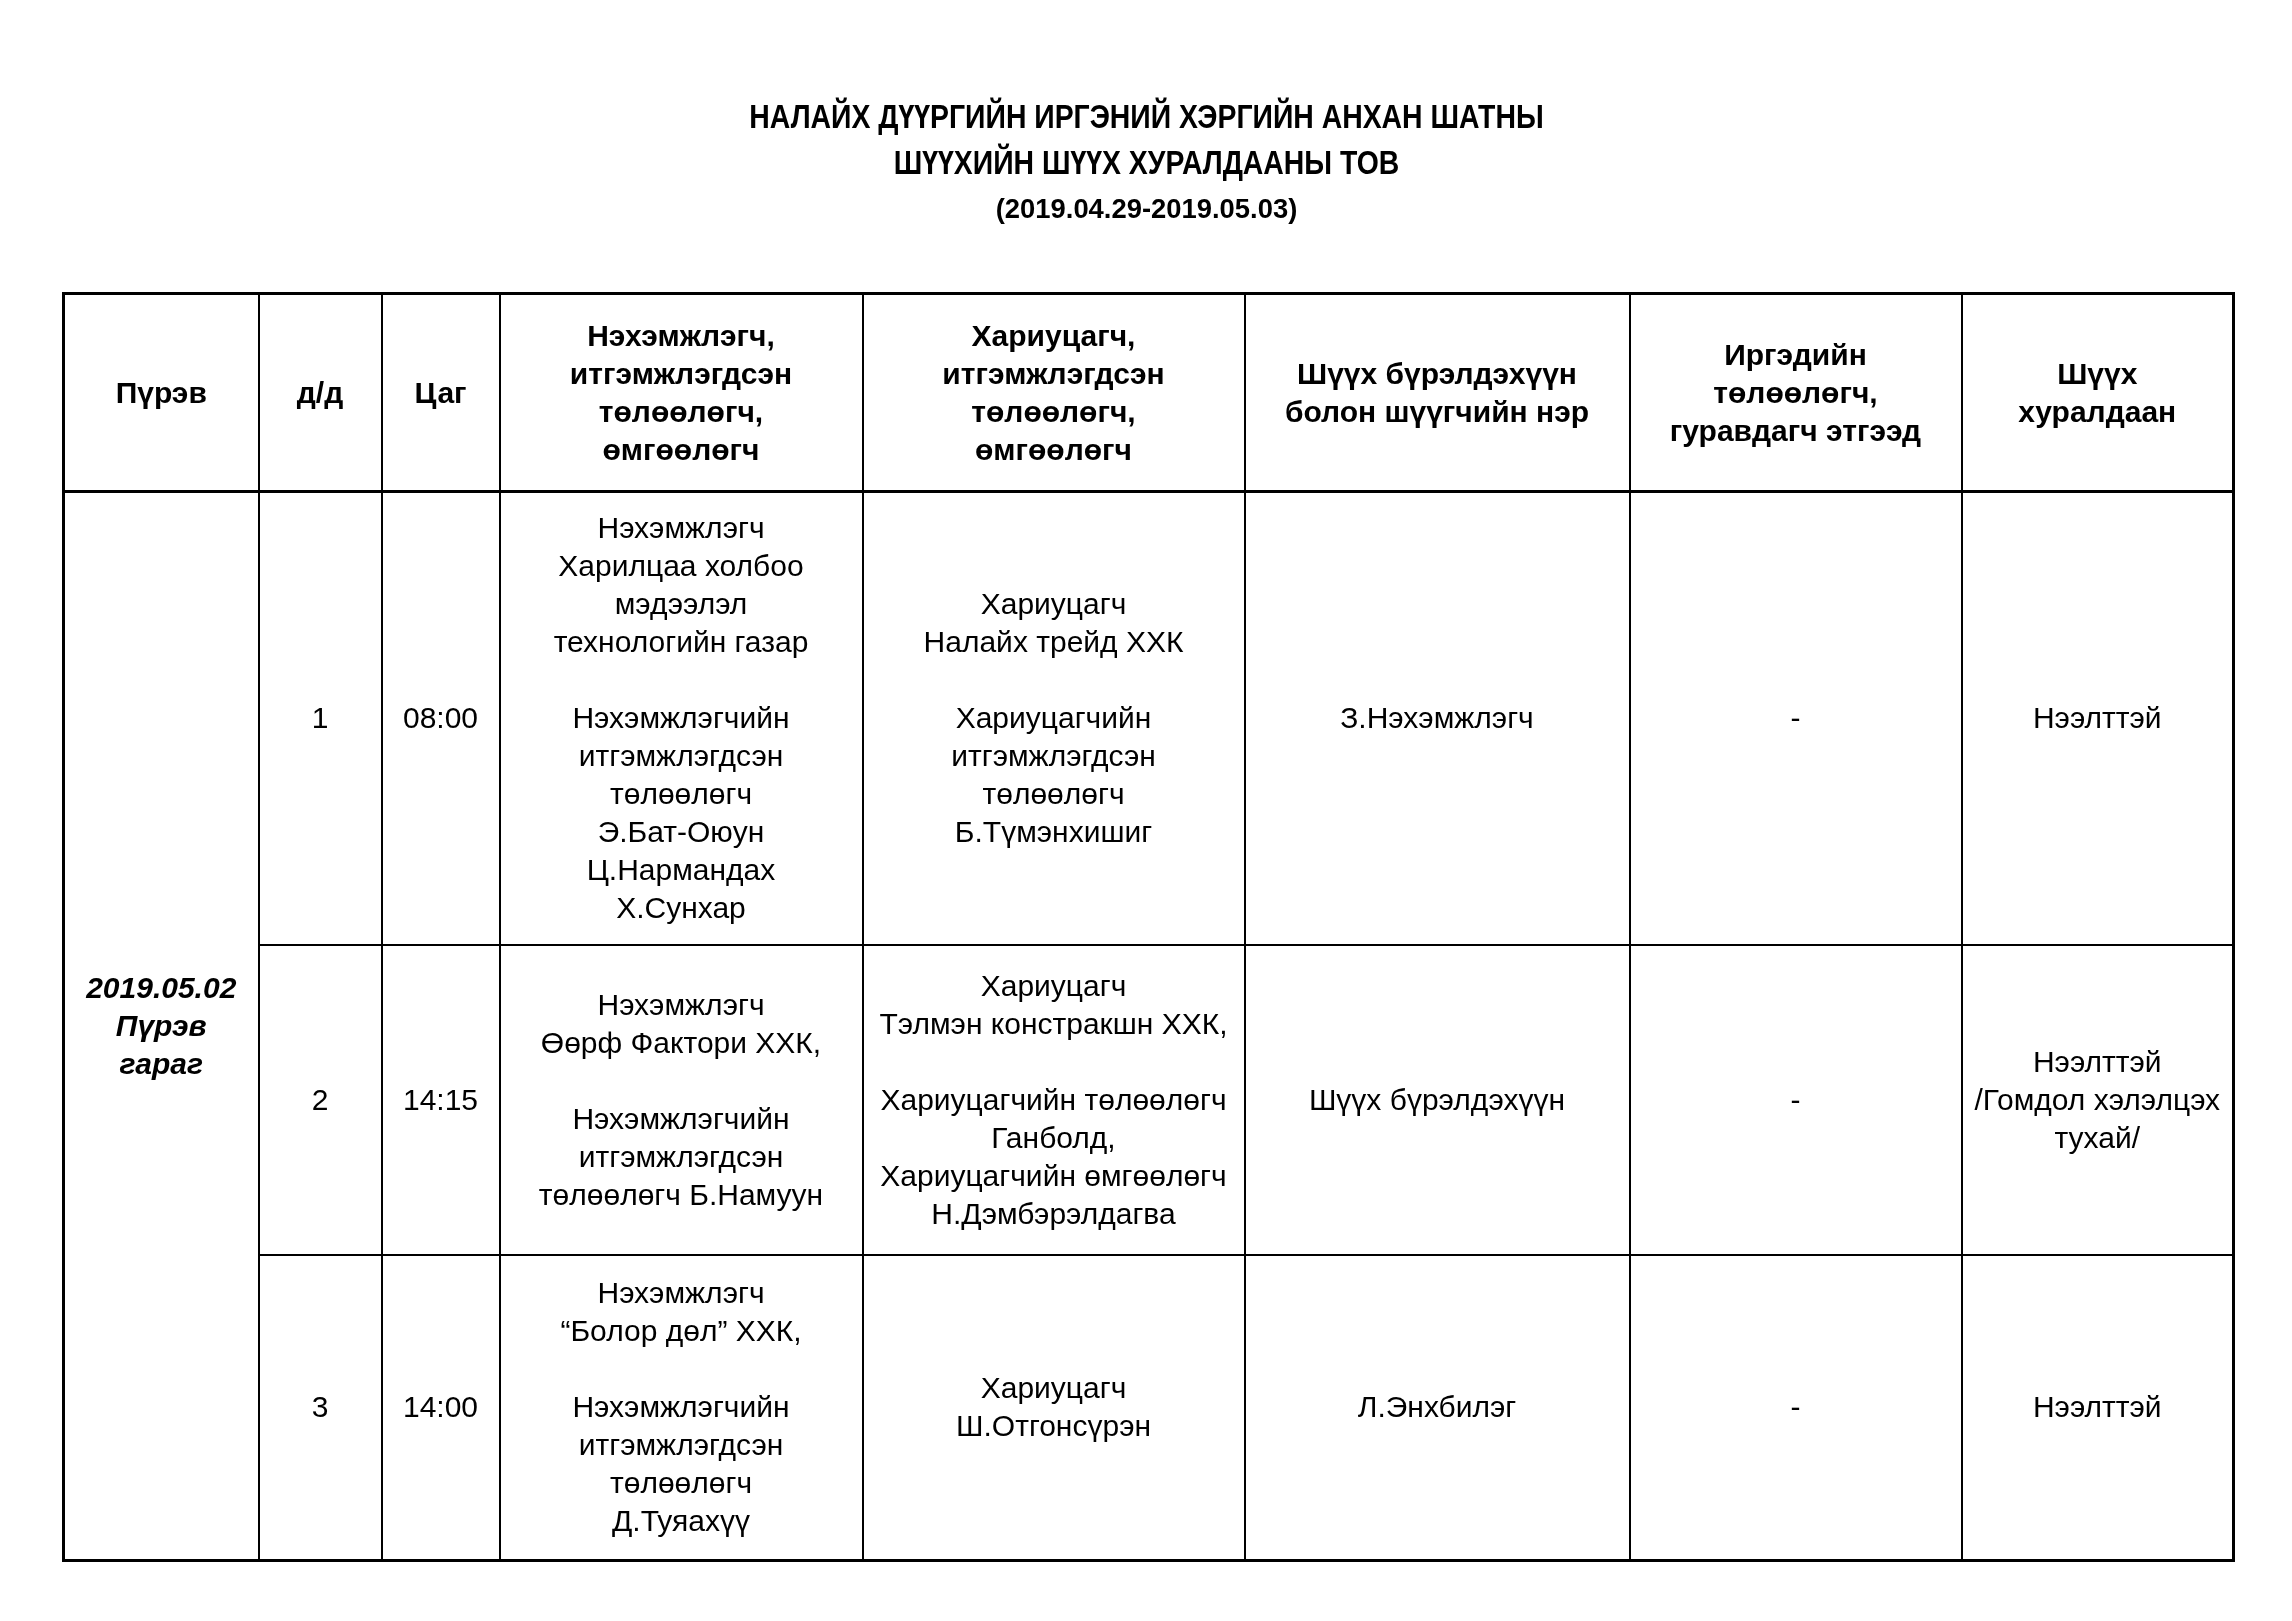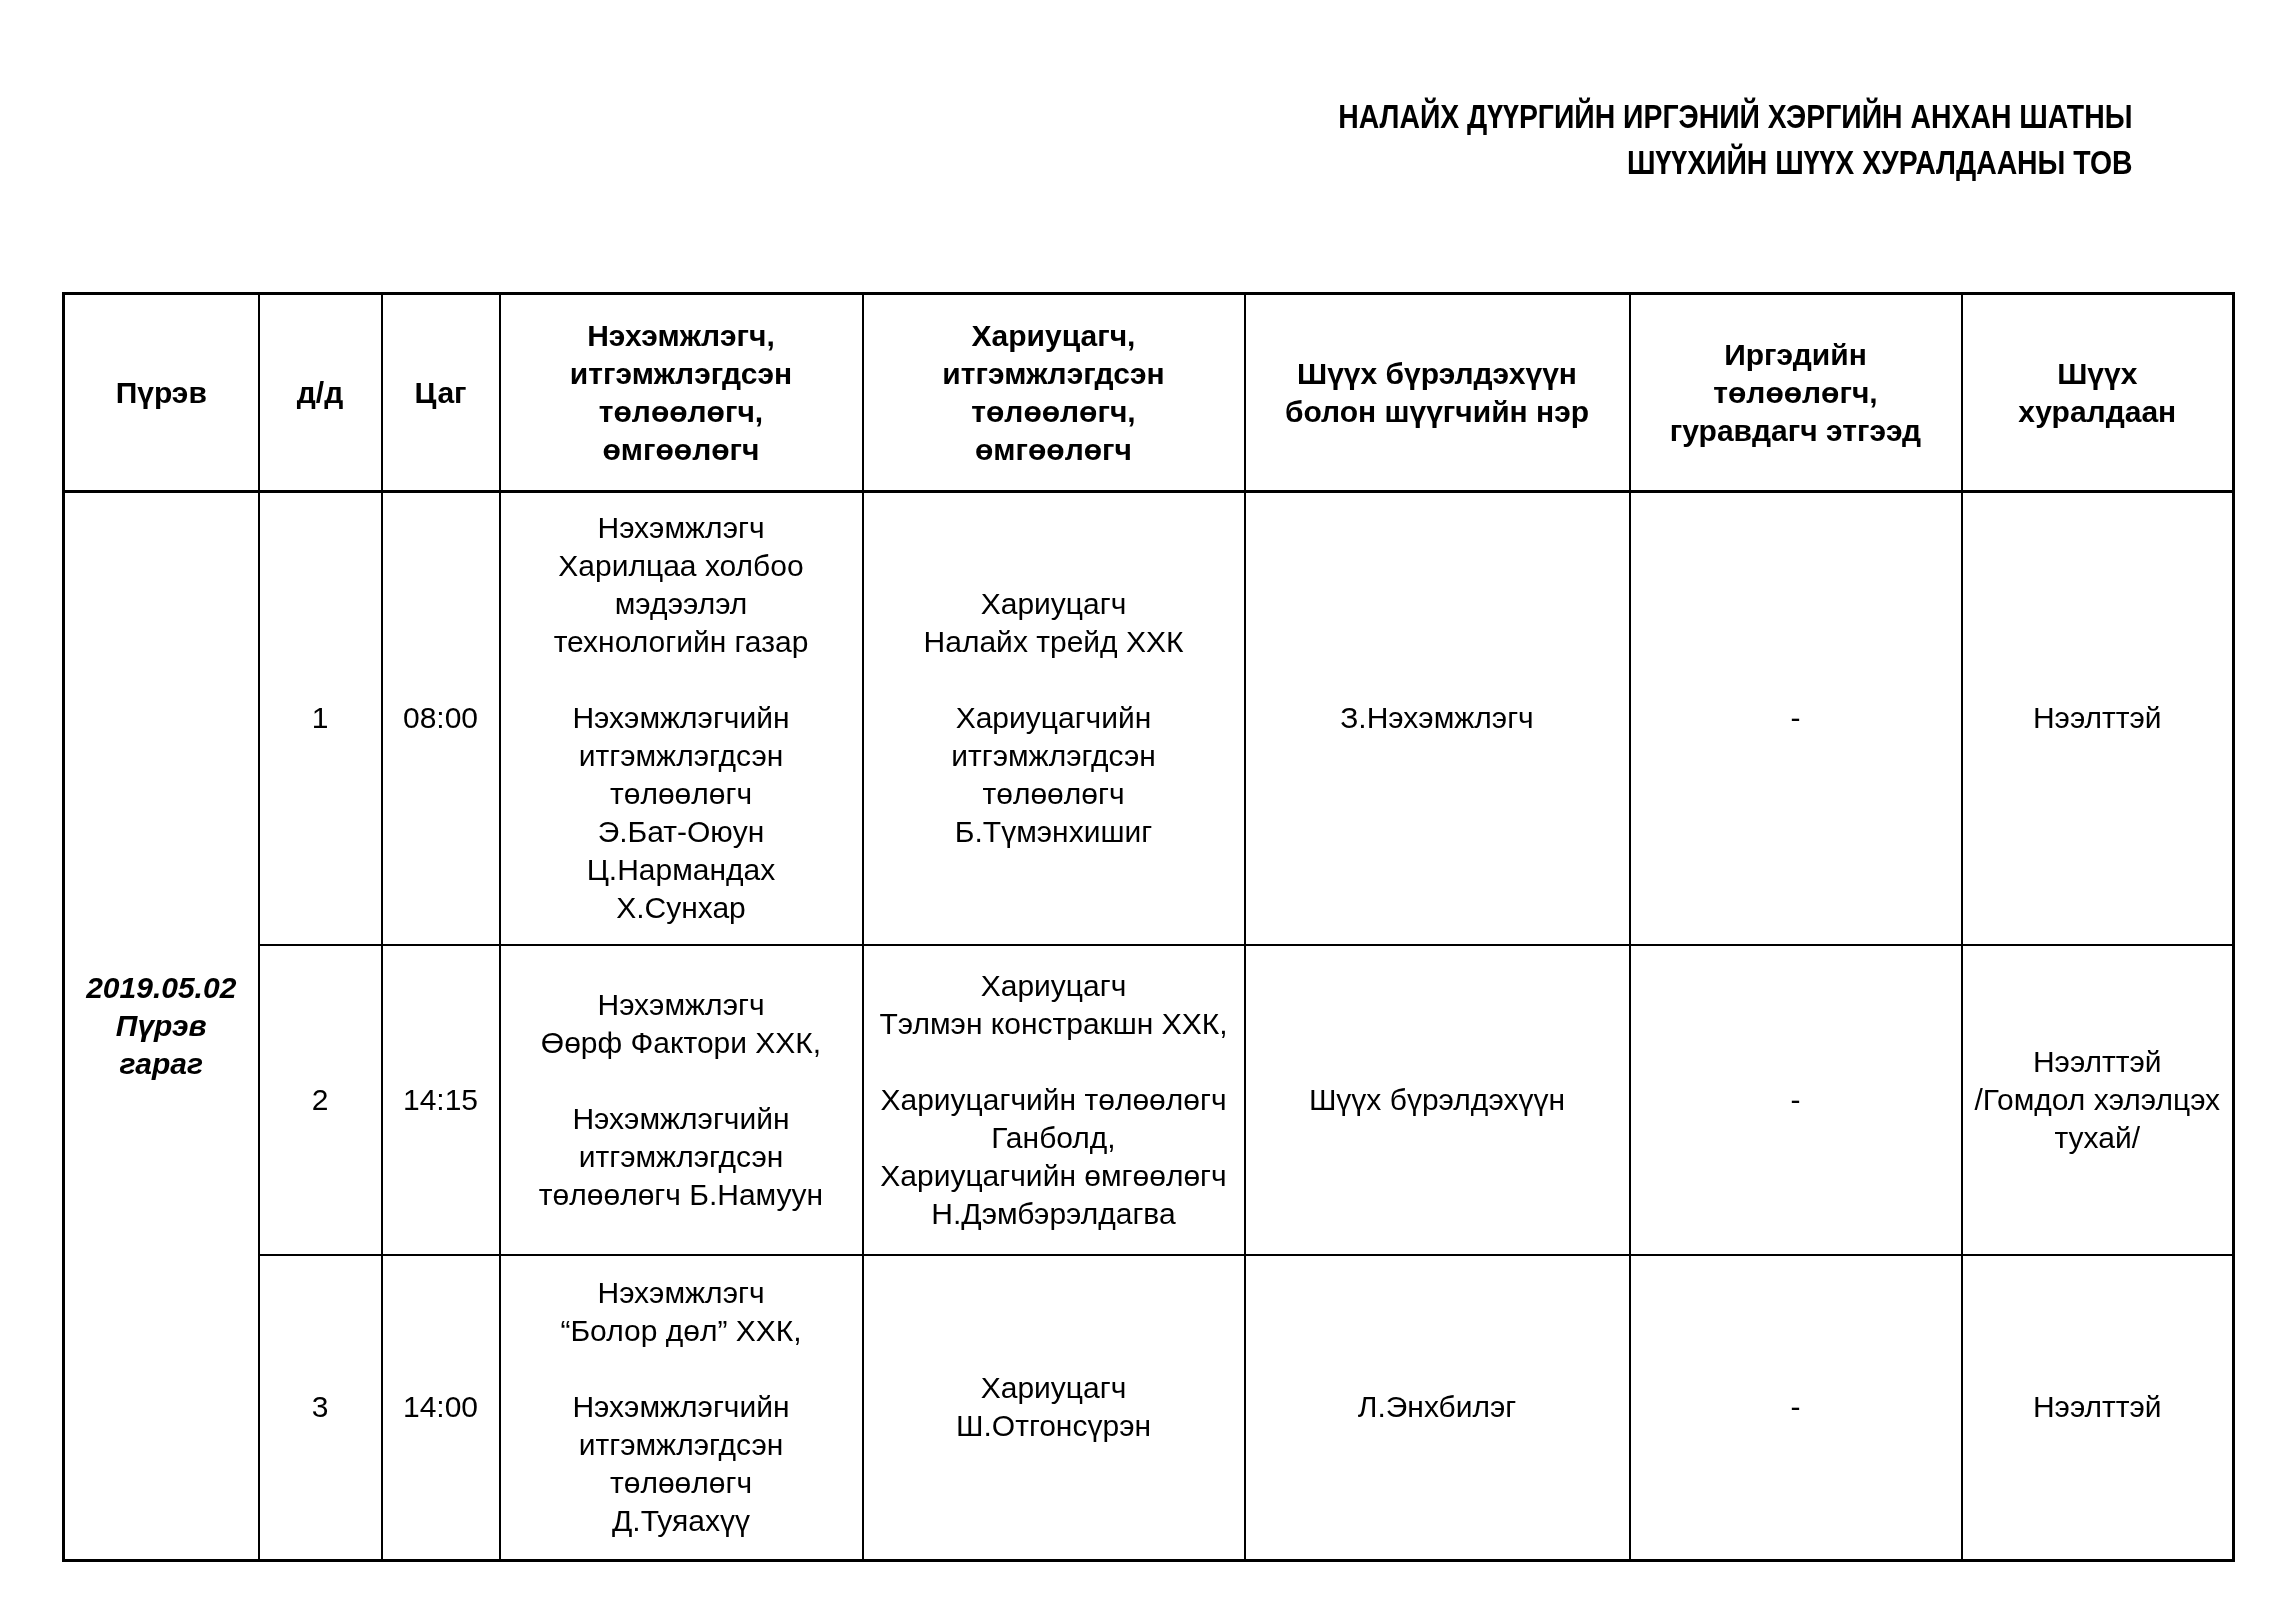--- a/index.html
+++ b/index.html
@@ -11,21 +11,21 @@
     background: #ffffff;
     color: #000000;
     font-family: "Liberation Sans", sans-serif;
     overflow: hidden;
   }
   .title-block {
     position: absolute;
     top: 94px;
     left: 0;
     width: 100%;
-    text-align: right;
+    text-align: center;
     font-weight: bold;
   }
   .title-line {
     font-size: 33px;
     line-height: 46px;
     white-space: pre-line;
   }
   .title-line.condensed { transform: scaleX(0.86); transform-origin: 50% 50%; }
   .title-line.dates { font-size: 27.4px; }
 
@@ -61,20 +61,21 @@
   .schedule-table td.date-cell { font-weight: bold; font-style: italic; }
 </style>
 </head>
 <body>
 
 <div class="page">
 
   <div class="title-block">
     <div class="title-line condensed">НАЛАЙХ ДҮҮРГИЙН ИРГЭНИЙ ХЭРГИЙН АНХАН ШАТНЫ</div>
     <div class="title-line condensed">ШҮҮХИЙН ШҮҮХ ХУРАЛДААНЫ ТОВ</div>
+    <div class="title-line dates">(2019.04.29-2019.05.03)</div>
   </div>
 
   <table class="schedule-table">
     <colgroup>
       <col style="width:195px">
       <col style="width:123px">
       <col style="width:118px">
       <col style="width:363px">
       <col style="width:382px">
       <col style="width:385px">

